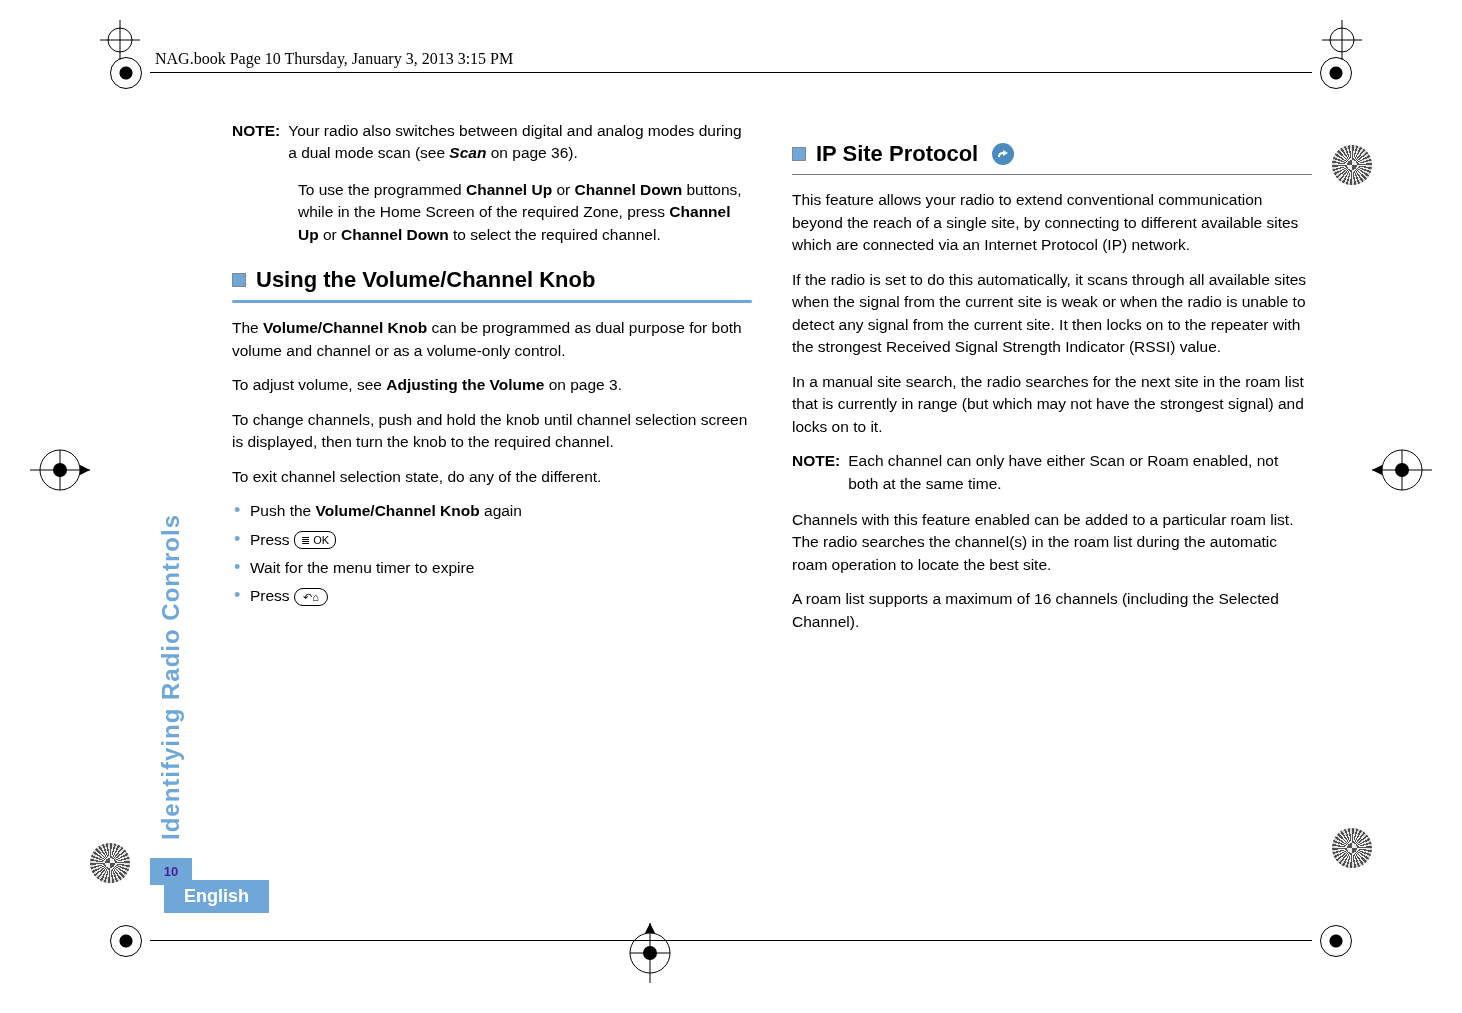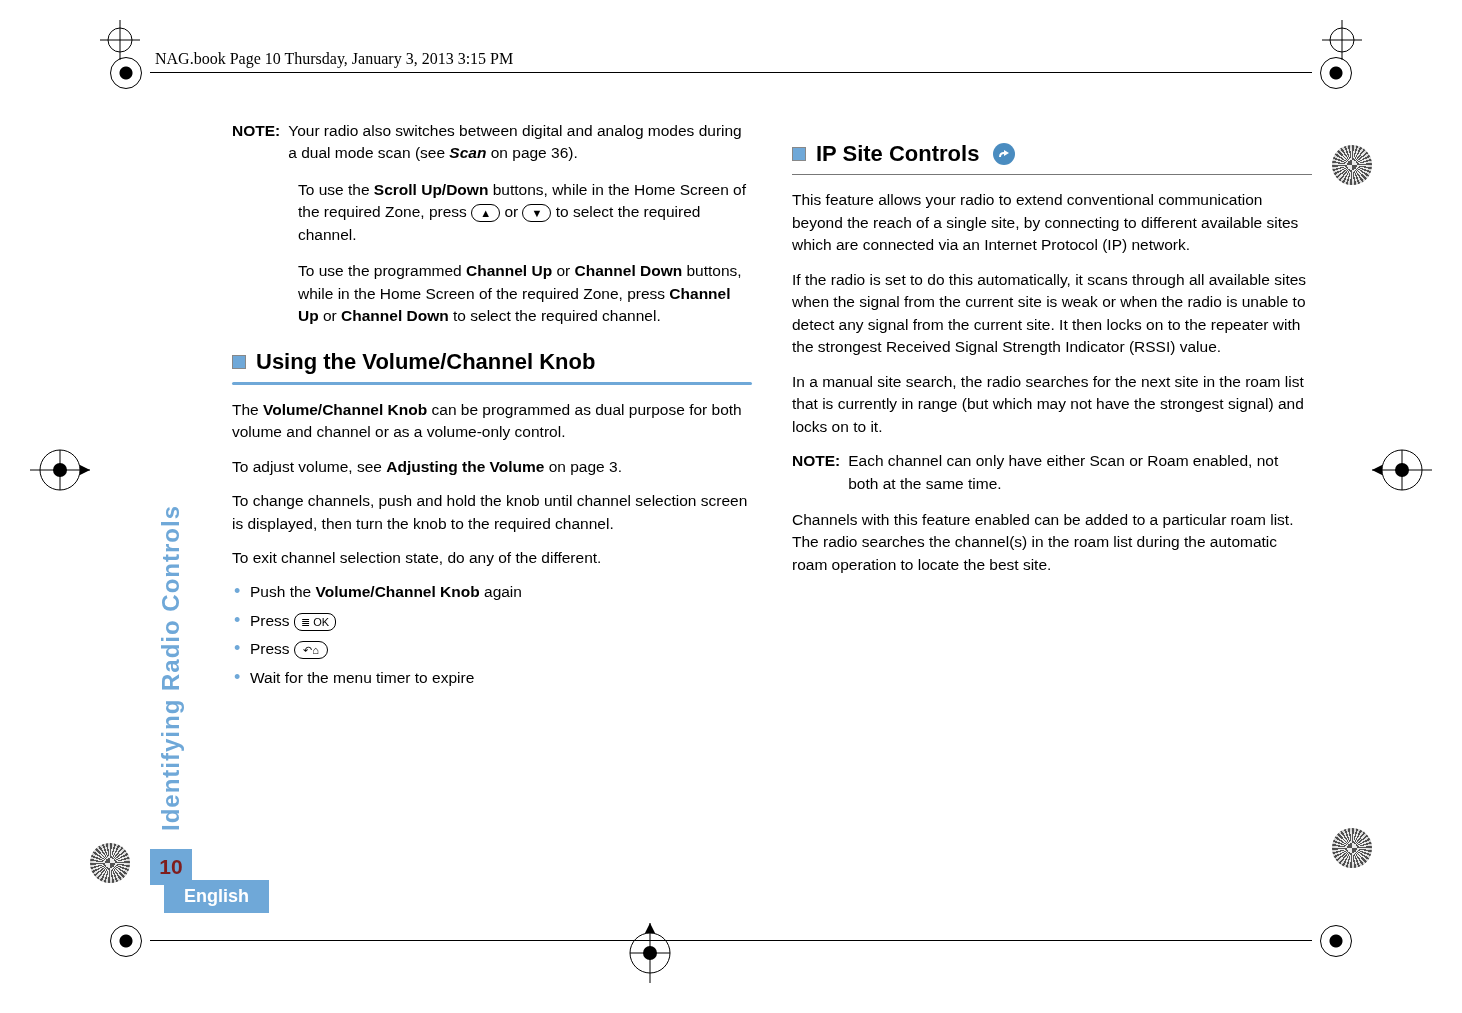--- a/index.html
+++ b/index.html
@@ -102,26 +102,26 @@
     writing-mode: vertical-rl;
     transform: rotate(180deg);
     color: #6fa8d8;
     font-weight: bold;
     font-size: 24px;
     letter-spacing: 1px;
     margin-bottom: 18px;
   }
   .pagenum-box {
     background: #6fa8d8;
-    color: #7f1d1d;
+    color: #4c1d95;
     width: 42px;
     padding: 6px 0;
     text-align: center;
     font-weight: bold;
-    font-size: 21px;
+    font-size: 13px;
     margin-bottom: 8px;
   }
   .english-box {
     background: #6fa8d8;
     color: #fff;
     padding: 6px 20px;
     font-weight: bold;
     font-size: 18px;
     margin-left: 14px;
     align-self: flex-start;
@@ -286,23 +286,20 @@
 
     <div class="col">
 
       <div class="note-row">
         <div class="note-label">NOTE:</div>
         <div class="note-body">
           <span>Your radio also switches between digital and analog modes during a dual mode scan (see </span><em class="bolditalic">Scan</em><span> on page 36).</span>
         </div>
       </div>
 
-      <div class="indent-block">
-        <span>To use the </span><strong>Scroll Up/Down</strong><span> buttons, while in the Home Screen of the required Zone, press </span><span class="keyicon keyicon-pill">▲</span><span> or </span><span class="keyicon keyicon-pill">▼</span><span> to select the required channel.</span>
-      </div>
 
       <div class="indent-block">
         <span>To use the programmed </span><strong>Channel Up</strong><span> or </span><strong>Channel Down</strong><span> buttons, while in the Home Screen of the required Zone, press </span><strong>Channel Up</strong><span> or </span><strong>Channel Down</strong><span> to select the required channel.</span>
       </div>
 
       <div class="section-head">
         <div class="sq"></div>
         <h2>Using the Volume/Channel Knob</h2>
       </div>
       <div class="rule"></div>
@@ -318,49 +315,50 @@
       <p>To change channels, push and hold the knob until channel selection screen is displayed, then turn the knob to the required channel.</p>
       <p>To exit channel selection state, do any of the different.</p>
 
       <ul class="bullet-list">
         <li>
           <span>Push the </span><strong>Volume/Channel Knob</strong><span> again</span>
         </li>
         <li>
           <span>Press </span><span class="keyicon">≣ OK</span>
         </li>
+        <li>Wait for the menu timer to expire</li>
         <li>
           <span>Press </span><span class="keyicon keyicon-pill">↶⌂</span>
         </li>
-        <li>Wait for the menu timer to expire</li>
       </ul>
     </div>
 
     <div class="col">
 
       <div class="section-head">
         <div class="sq"></div>
-        <h2>IP Site Controls</h2>
+        <h2>IP Site Protocol</h2>
         <span class="headicon">
           <svg width="14" height="14" viewBox="0 0 14 14">
               <path d="M2 10 Q2 5 7 5 L7 3 L12 6 L7 9 L7 7 Q4 7 4 10 Z" fill="#fff"></path>
             </svg>
         </span>
       </div>
       <div class="thin-rule"></div>
 
       <p>This feature allows your radio to extend conventional communication beyond the reach of a single site, by connecting to different available sites which are connected via an Internet Protocol (IP) network.</p>
       <p>If the radio is set to do this automatically, it scans through all available sites when the signal from the current site is weak or when the radio is unable to detect any signal from the current site. It then locks on to the repeater with the strongest Received Signal Strength Indicator (RSSI) value.</p>
       <p>In a manual site search, the radio searches for the next site in the roam list that is currently in range (but which may not have the strongest signal) and locks on to it.</p>
 
       <div class="note-row">
         <div class="note-label">NOTE:</div>
         <div class="note-body">Each channel can only have either Scan or Roam enabled, not both at the same time.</div>
       </div>
 
       <p>Channels with this feature enabled can be added to a particular roam list. The radio searches the channel(s) in the roam list during the automatic roam operation to locate the best site.</p>
+      <p>A roam list supports a maximum of 16 channels (including the Selected Channel).</p>
     </div>
   </div>
 </div>
 
 <div class="footer-row">
   <div class="english-box">English</div>
 </div>
 
 </body></html>

